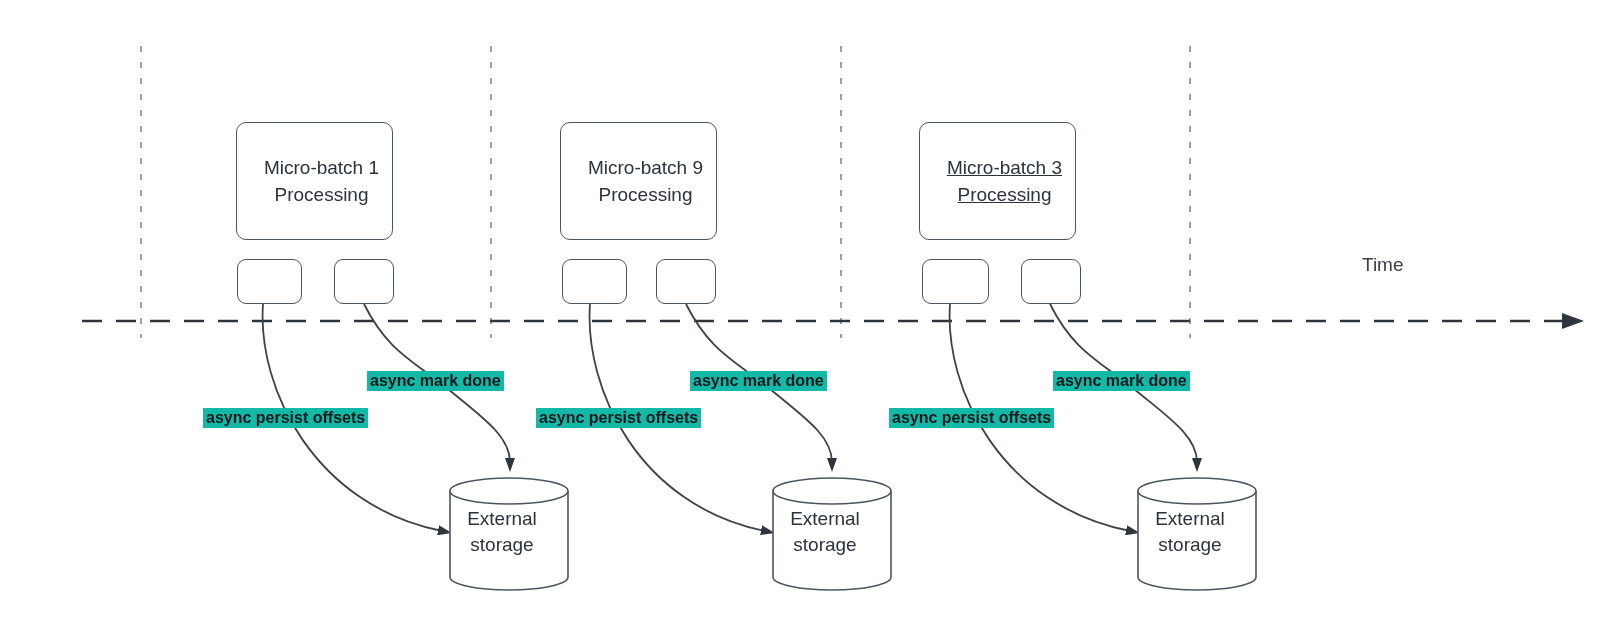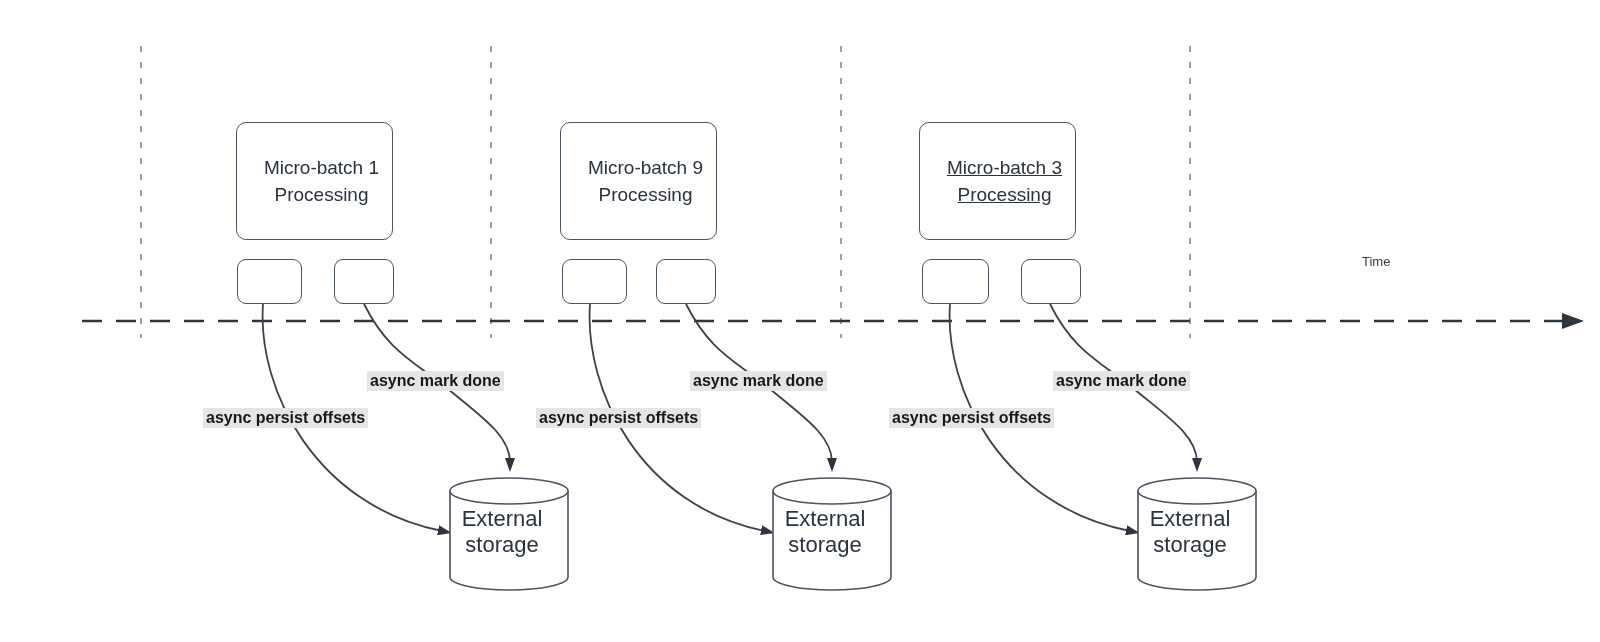--- a/index.html
+++ b/index.html
@@ -55,35 +55,35 @@
     height: 45px;
     background: #fff;
     border: 1.6px solid var(--box_border);
     border-radius: 9px;
   }
   .lbl-bold {
     position: absolute;
     font-size: 16px;
     font-weight: bold;
     color: var(--label_bold);
-    background: #e5e5e5;
+    background: #14b8a6;
     padding: 1px 3px;
     white-space: nowrap;
   }
   .storage-label {
     position: absolute;
     width: 104px;
     text-align: center;
-    font-size: 22px;
+    font-size: 19px;
     line-height: 26px;
     color: var(--text_dark);
   }
   .time-label {
     position: absolute;
-    font-size: 13px;
+    font-size: 19px;
     color: #39404a;
     white-space: nowrap;
   }
 </style>
 </head>
 <body>
 
 <div class="canvas">
 
   <svg class="layer" viewBox="0 0 1600 642">

